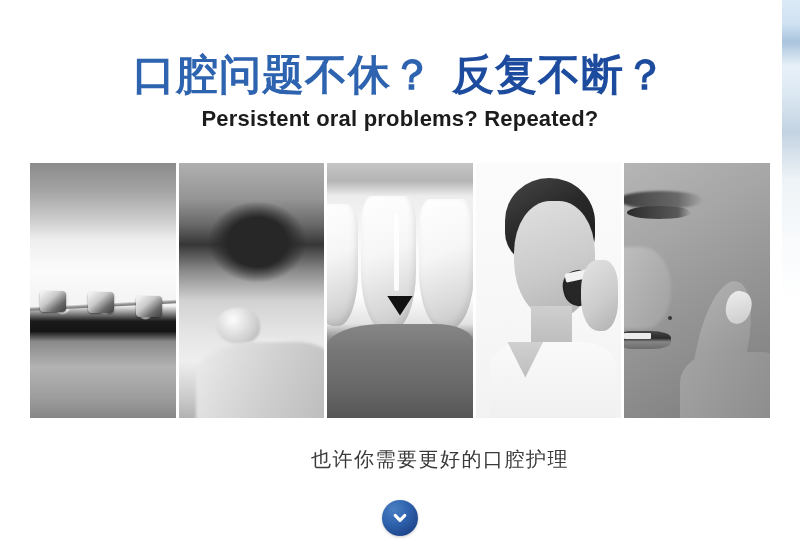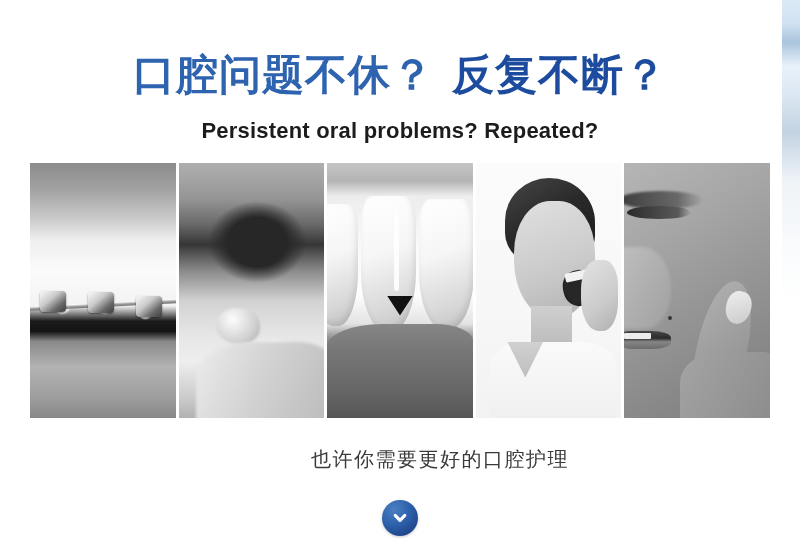--- a/index.html
+++ b/index.html
@@ -55,21 +55,21 @@
     color: #2e63b0;
   }
   .headline .seg-gap {
     display: inline-block;
     width: 18px;
   }
   .headline .seg-b {
     color: #1d4c9e;
   }
   .subhead {
-    margin-top: 20px;
+    margin-top: 8px;
     font-size: 22px;
     font-weight: bold;
     color: #1c1c1c;
     letter-spacing: 0.2px;
     white-space: nowrap;
   }
 
   
   .photo-strip {
     position: absolute;

